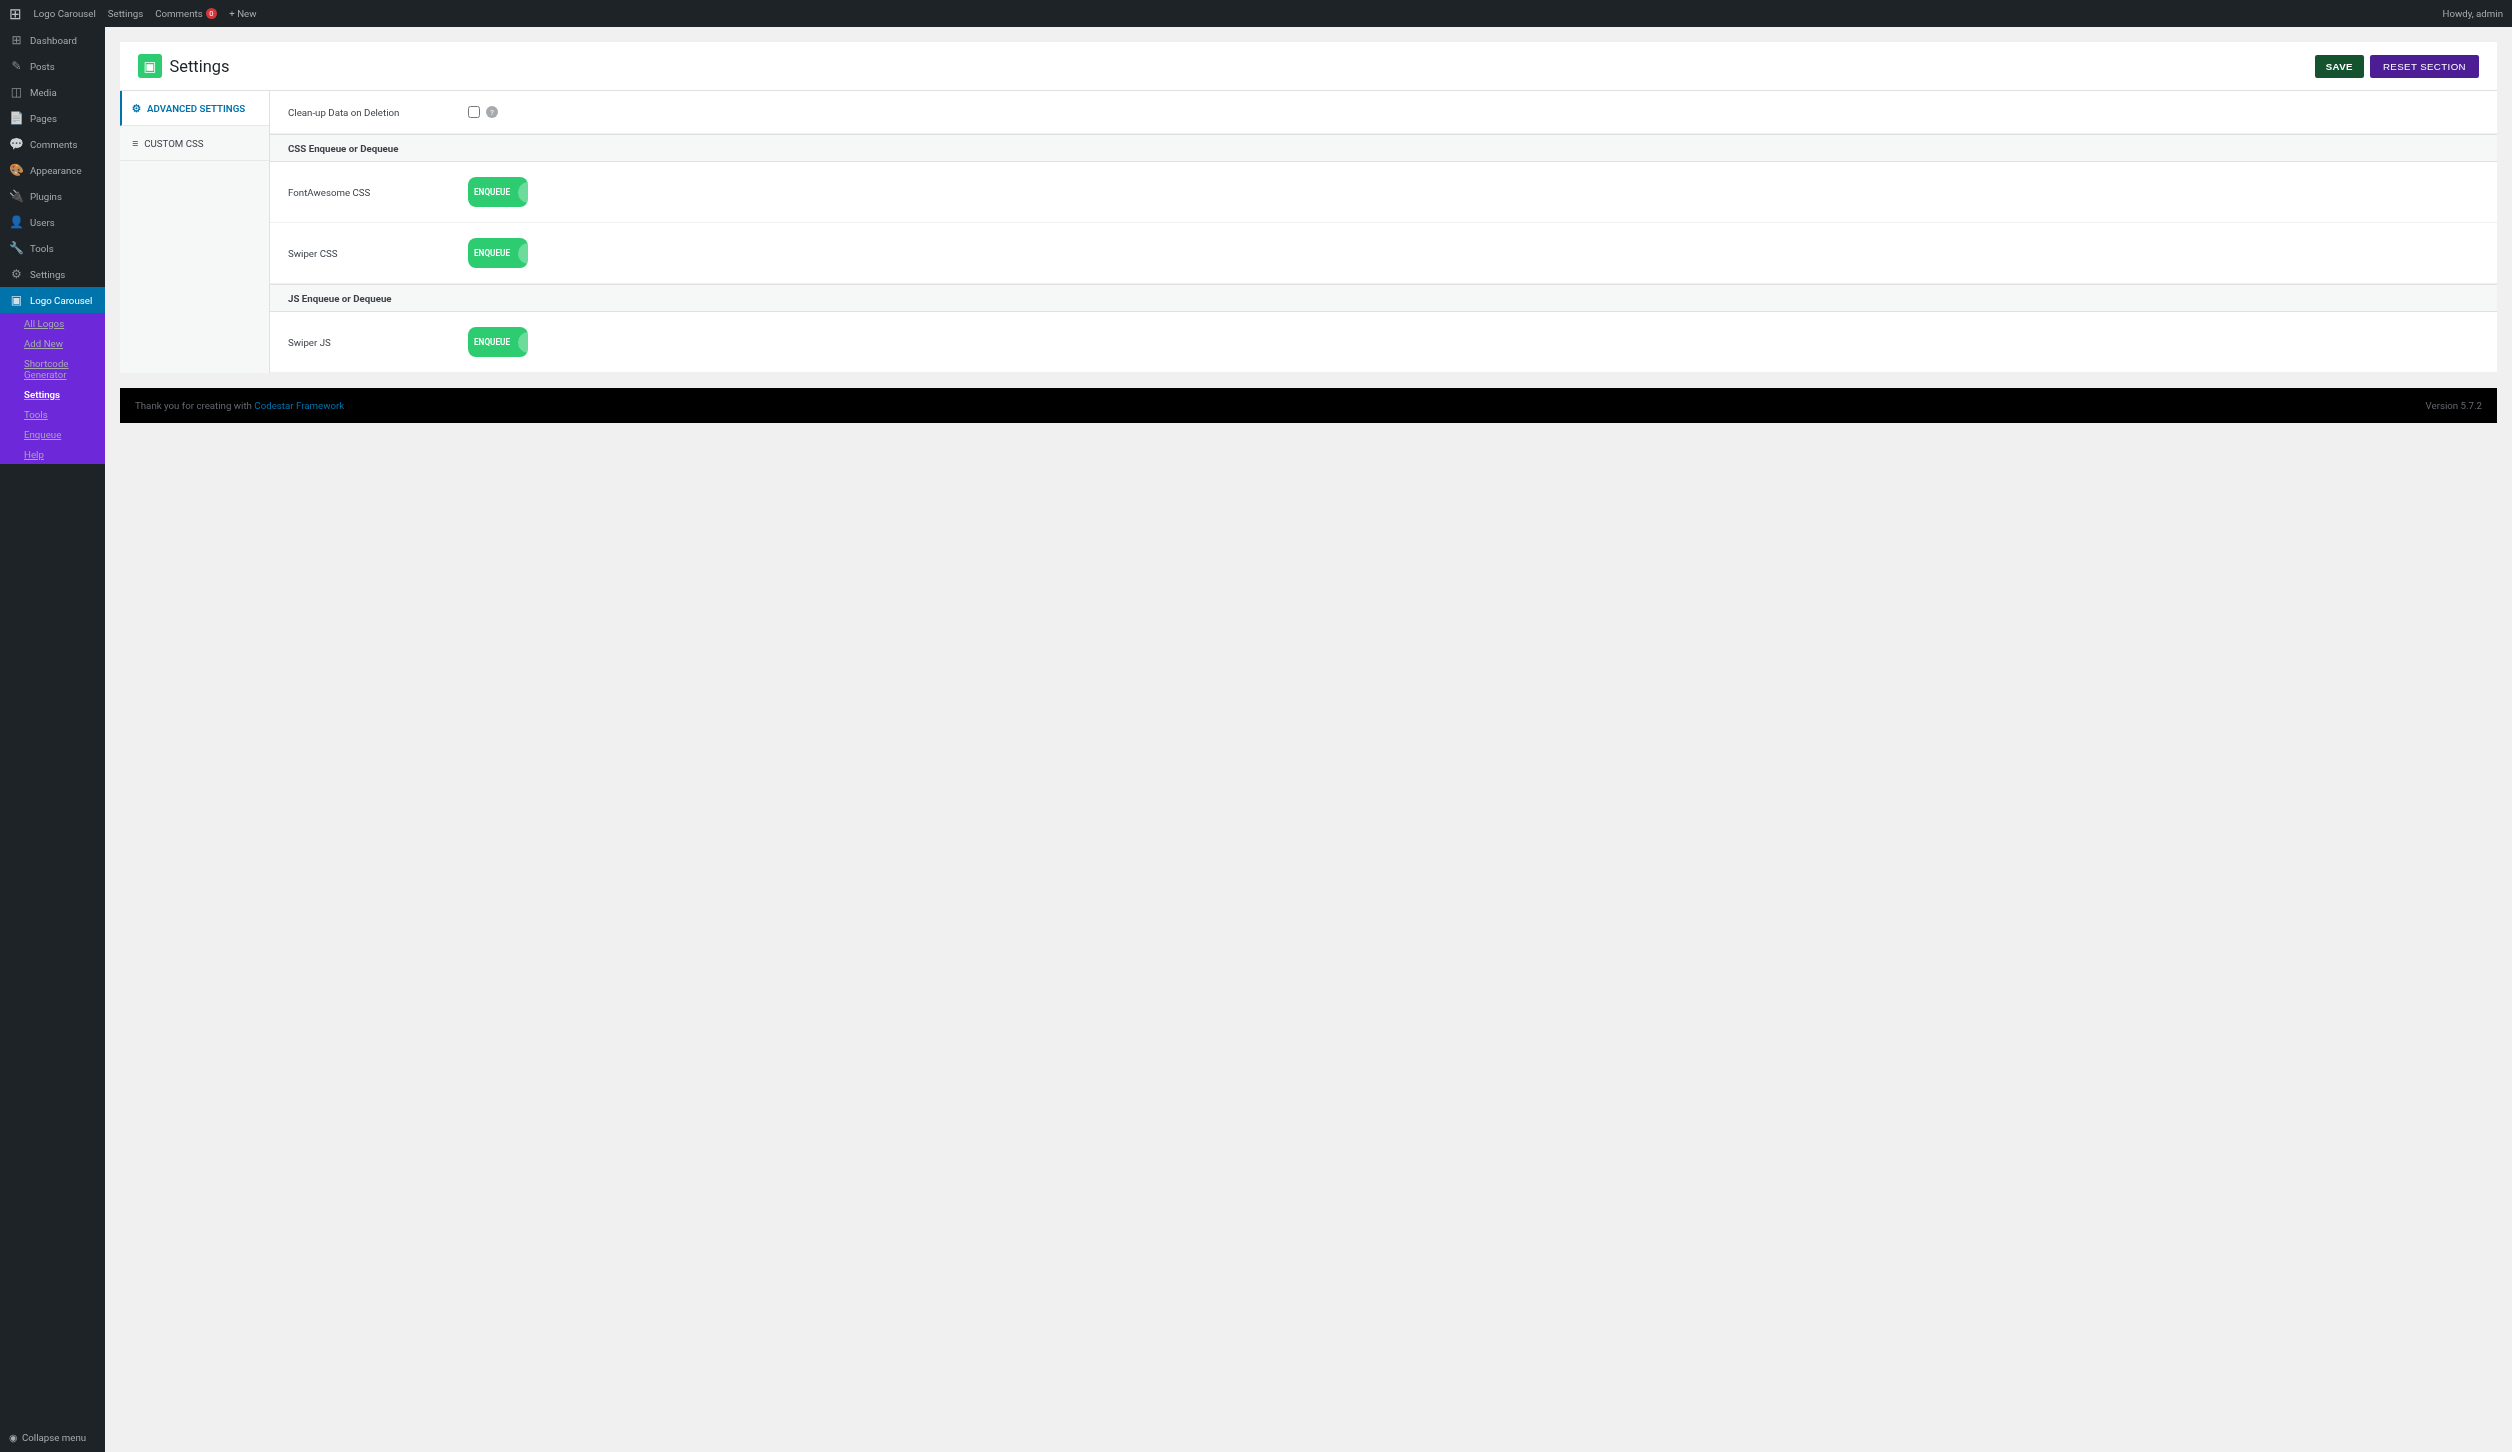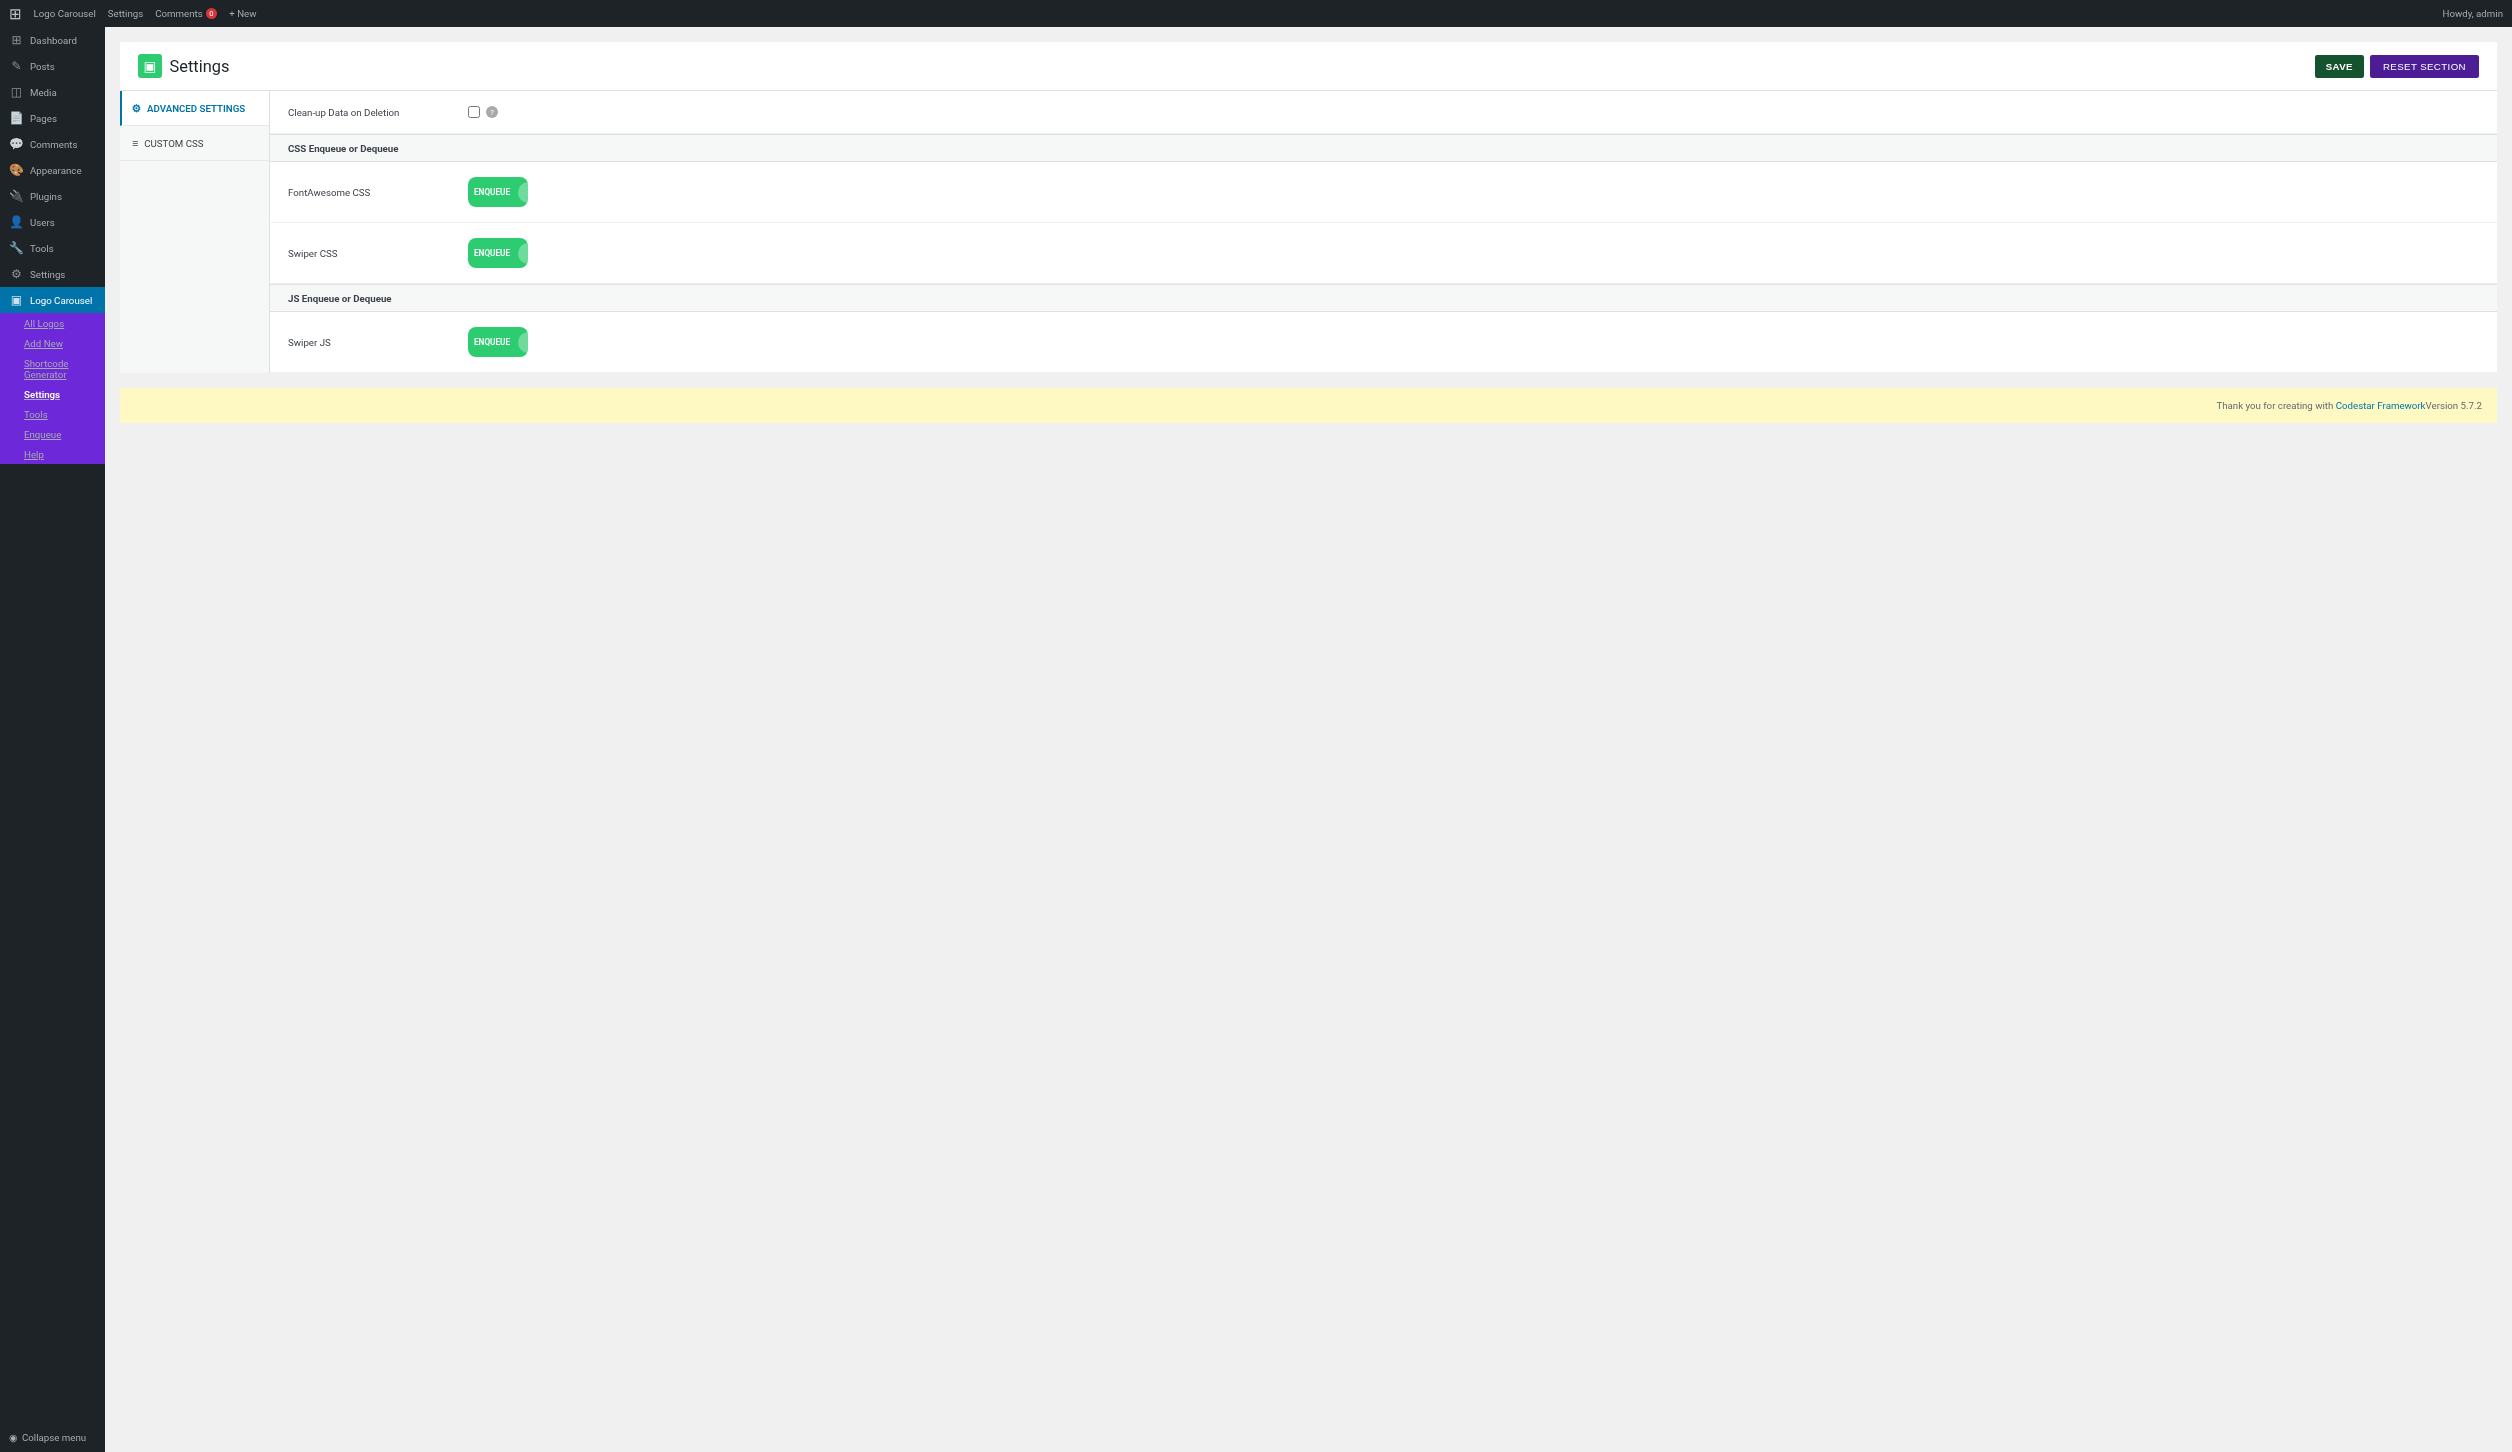--- a/index.html
+++ b/index.html
@@ -254,22 +254,22 @@
       margin: 0 1.5px;
       flex-shrink: 0;
     }
 
     
     .footer {
       padding: 12px 15px;
       font-size: 9.7px;
       color: #646970;
       display: flex;
-      justify-content: flex-end;
-      background: #fef9c3;
+      justify-content: space-between;
+      background: #000000;
       margin-top: 15px;
     }
     .footer a { color: #0073aa; text-decoration: none; }
   </style>
 </head>
 <body>
 
 <div class="admin-bar">
   <span class="admin-bar-logo">⊞</span>
   <span class="admin-bar-item">Logo Carousel</span>

